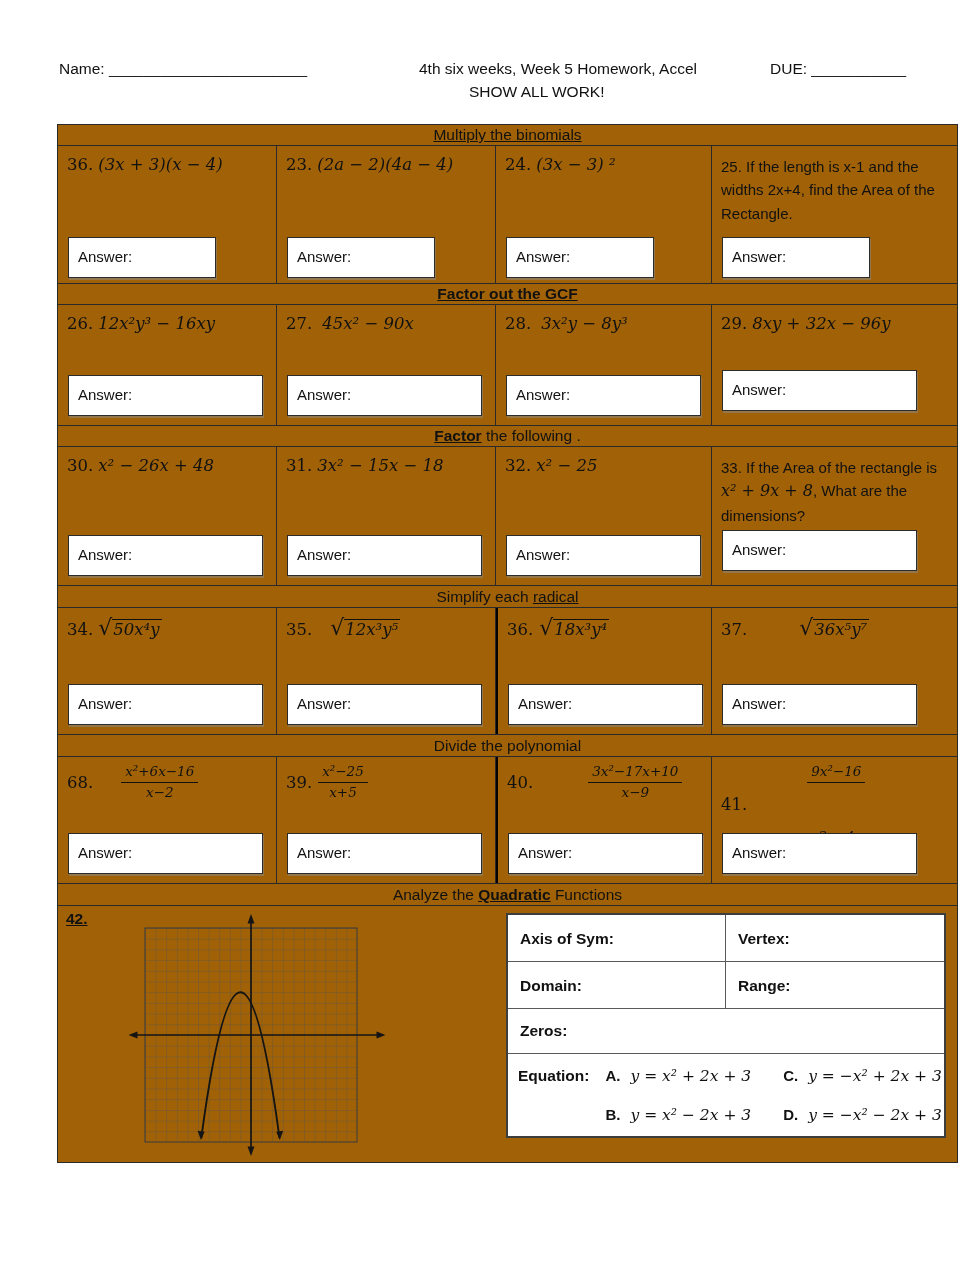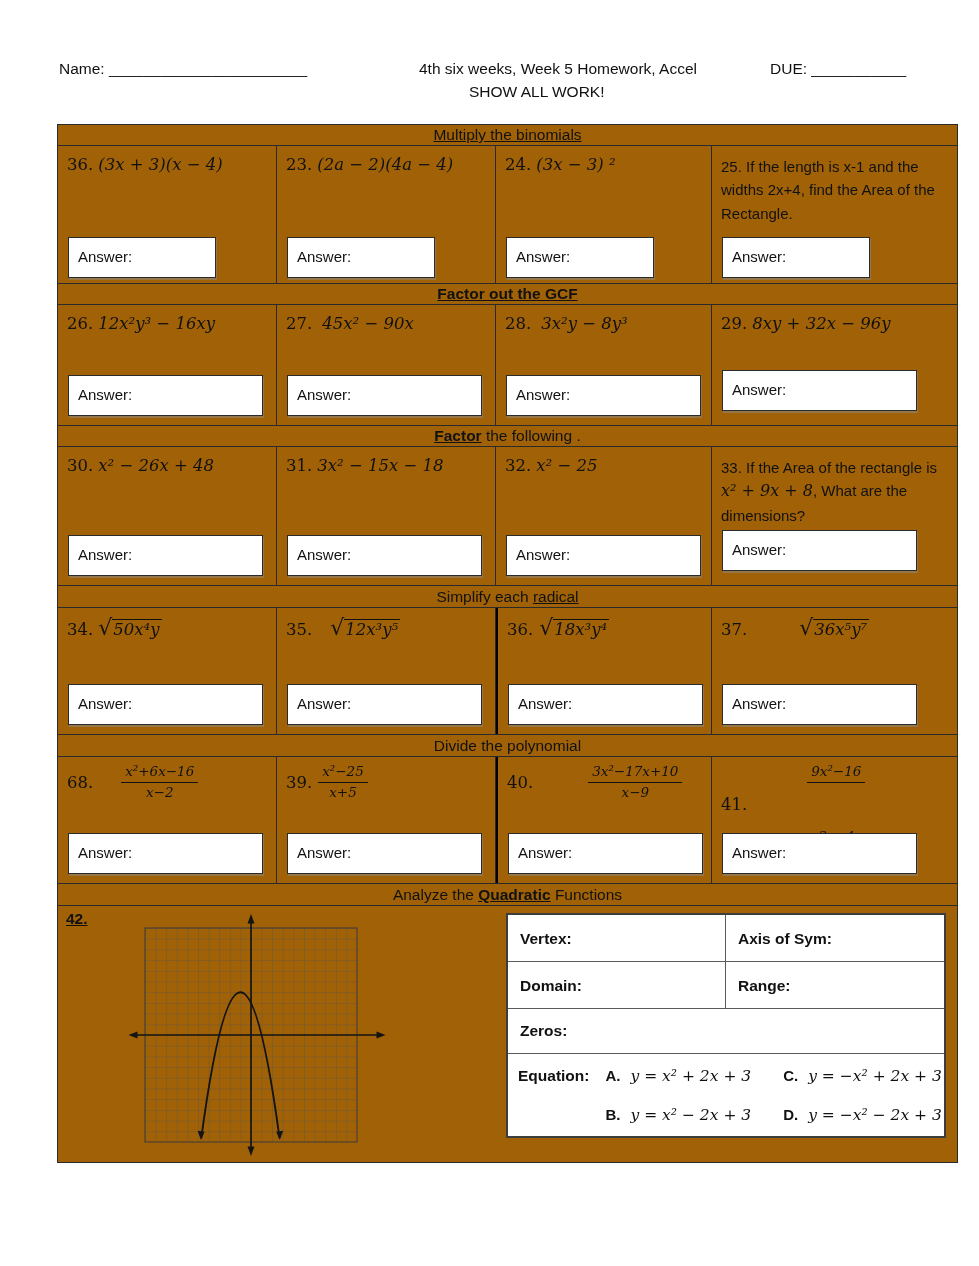--- a/index.html
+++ b/index.html
@@ -272,22 +272,22 @@
           <line x1="127" y1="9" x2="127" y2="241" stroke="#141414" stroke-width="1.7"></line>
           <polygon points="123.5,13.5 130.5,13.5 127,4" fill="#141414"></polygon>
           <polygon points="123.5,236.5 130.5,236.5 127,246" fill="#141414"></polygon>
           <path d="M 77.3 228 Q 116.4 -63.6 155.5 228" fill="none" stroke="#141414" stroke-width="1.9"></path>
           <polygon points="73.6,220.8 80.6,221.8 77,230" fill="#141414"></polygon>
           <polygon points="152.2,221.8 159.2,220.8 155.8,230" fill="#141414"></polygon>
         </svg>
 
         <div class="subtable">
           <div class="st-row">
+            <div class="st-cell st-half"><span>Axis of Sym:</span></div>
             <div class="st-cell st-half"><span>Vertex:</span></div>
-            <div class="st-cell st-half"><span>Axis of Sym:</span></div>
           </div>
           <div class="st-row">
             <div class="st-cell st-half"><span>Domain:</span></div>
             <div class="st-cell st-half"><span>Range:</span></div>
           </div>
           <div class="st-row">
             <div class="st-cell st-zeros"><span>Zeros:</span></div>
           </div>
           <div class="st-row st-eqrow">
             <span class="eq-label">Equation:</span>

